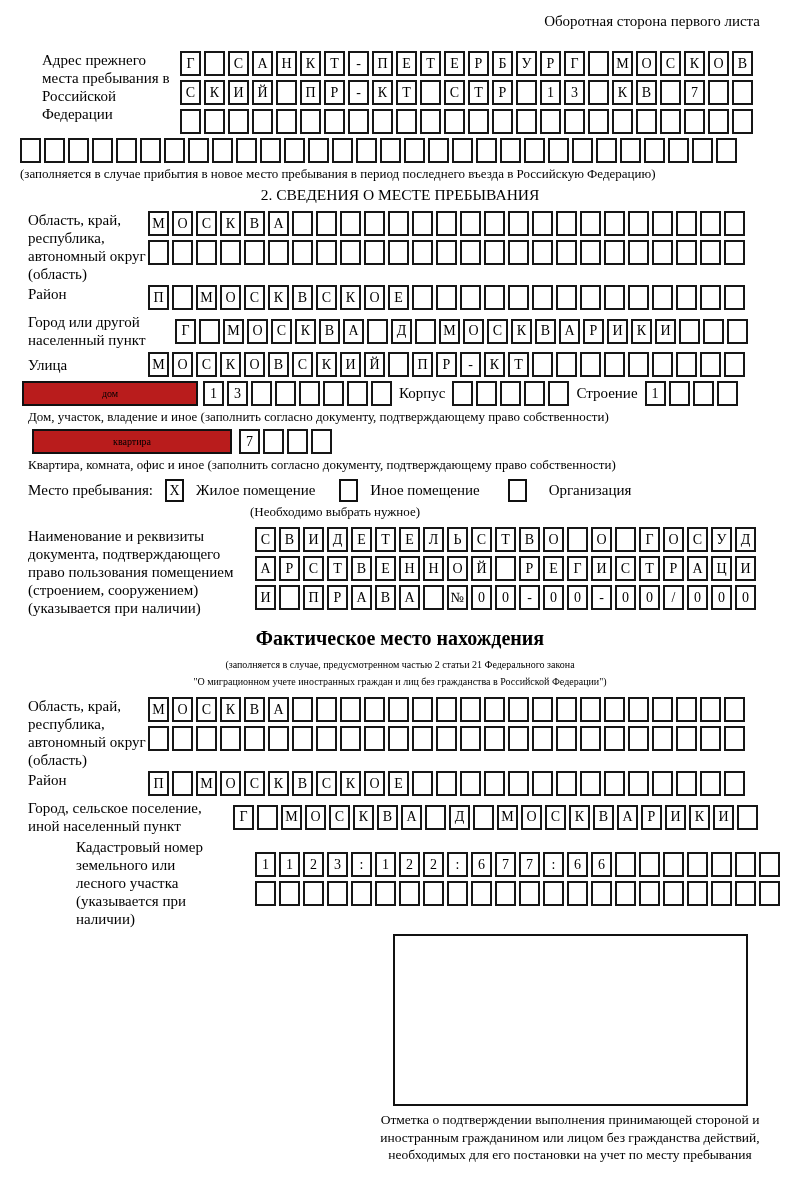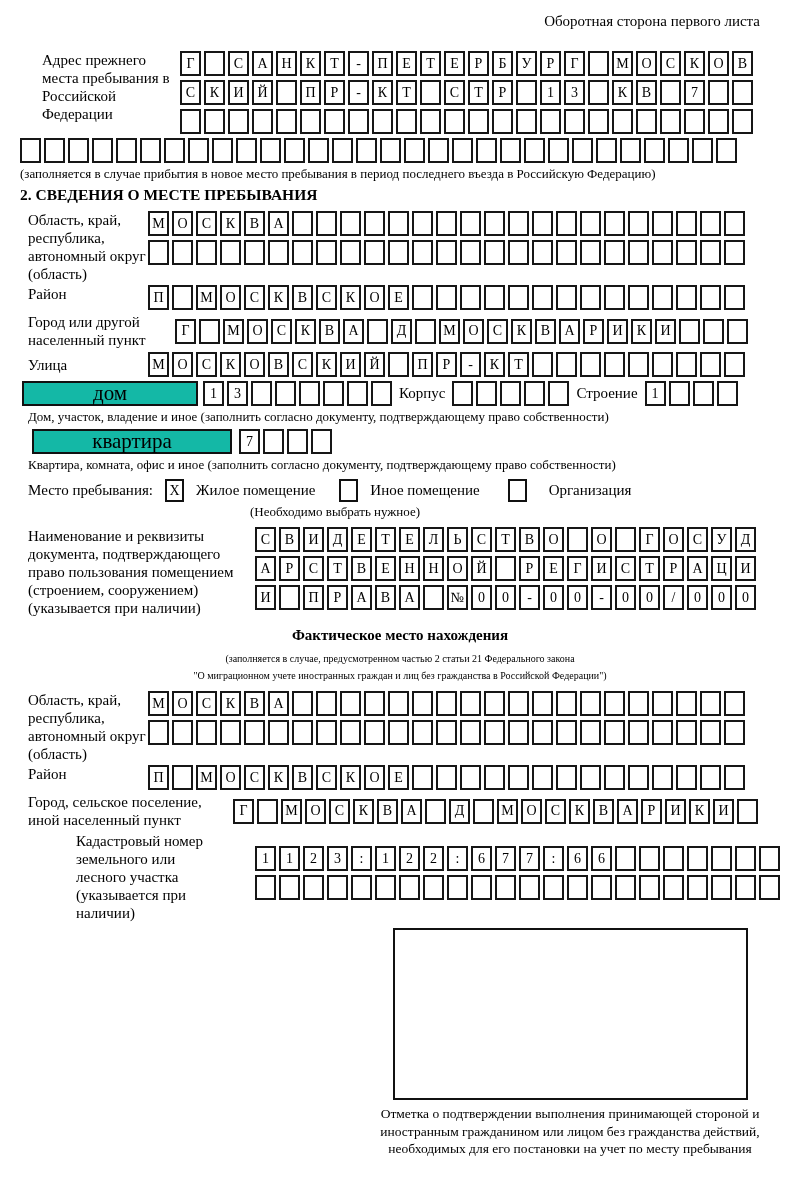--- a/index.html
+++ b/index.html
@@ -23,54 +23,54 @@
   .lbl { font-size:15px; line-height:18px; }
   .frow { display:flex; margin-bottom:3px; }
   .rows-stack .cellrow { margin-bottom:4px; }
 
   
   .addr { display:flex; margin-top:20px; }
   .addr .lbl { width:160px; padding-left:22px; box-sizing:border-box; }
   .fullrow { margin-top:0px; }
 
   .note-c { text-align:left; font-size:13px; line-height:16px; margin:3px 0 2px 0; }
-  .sec-title { text-align:left; font-weight:bold; font-size:15.5px; margin:4px 0 7px 0; }
+  .sec-title { text-align:center; font-weight:normal; font-size:15.5px; margin:4px 0 7px 0; }
 
   .reg { display:flex; margin-top:2px; }
   .reg .lbl { width:128px; padding-left:8px; box-sizing:border-box; }
   .reg2 .lbl { width:128px; }
 
   .cityline { display:flex; align-items:center; margin-bottom:3px; }
   .cityline .lbl { width:155px; padding-left:8px; box-sizing:border-box; }
 
   .streetline { display:flex; align-items:center; margin-bottom:4px; }
   .streetline .lbl { width:128px; padding-left:8px; box-sizing:border-box; }
 
   
   .houseline { display:flex; align-items:center; margin-top:4px; }
   .wbox {
     border:2px solid #111; height:25px; display:flex; align-items:center; justify-content:center;
-    font-size:21px; box-sizing:border-box; background:#14b8a6;
+    font-size:10px; box-sizing:border-box; background:#b91c1c;
   }
   .house-box { width:176px; margin-left:2px; margin-right:5px; }
   .apt-box   { width:200px; margin-left:12px; margin-right:7px; }
   .inlbl { font-size:15px; margin:0 7px; white-space:nowrap; }
   .small-note { font-size:13px; line-height:16px; margin:3px 0 3px 8px; }
 
   .stayline { display:flex; align-items:center; margin-top:6px; padding-left:8px; font-size:15px; }
   .checkbox {
     width:19px; height:23px; border:2px solid #111; box-sizing:border-box;
     display:flex; align-items:center; justify-content:center; font-size:14px; margin:0 12px 0 12px;
   }
   .choose-note { font-size:13px; margin:2px 0 5px 230px; }
 
   .docblock { display:flex; margin-top:7px; }
   .docblock .lbl { width:235px; padding-left:8px; padding-right:14px; box-sizing:border-box; }
 
-  .fact-title { text-align:center; font-weight:bold; font-size:15px; margin:10px 0 6px 0; }
+  .fact-title { text-align:center; font-weight:bold; font-size:20px; margin:10px 0 6px 0; }
   .fact-note { text-align:center; font-size:10px; line-height:17px; margin:0; }
 
   .factcity .lbl, .cadblock .lbl { width:213px; padding-left:8px; padding-right:28px; box-sizing:border-box; }
   .factcity { display:flex; align-items:center; margin-bottom:3px; }
   .cadblock { display:flex; margin-top:2px;margin-left:48px; }
   .cadblock .rows-stack { margin-top:14px; }
 
   .stamp-box { width:355px; height:172px; border:2px solid #111; margin:6px 0 0 373px; box-sizing:border-box; }
   .stamp-caption { width:396px; margin:5px 0 0 352px; text-align:center; font-size:13.5px; line-height:17.5px; }
 </style>

